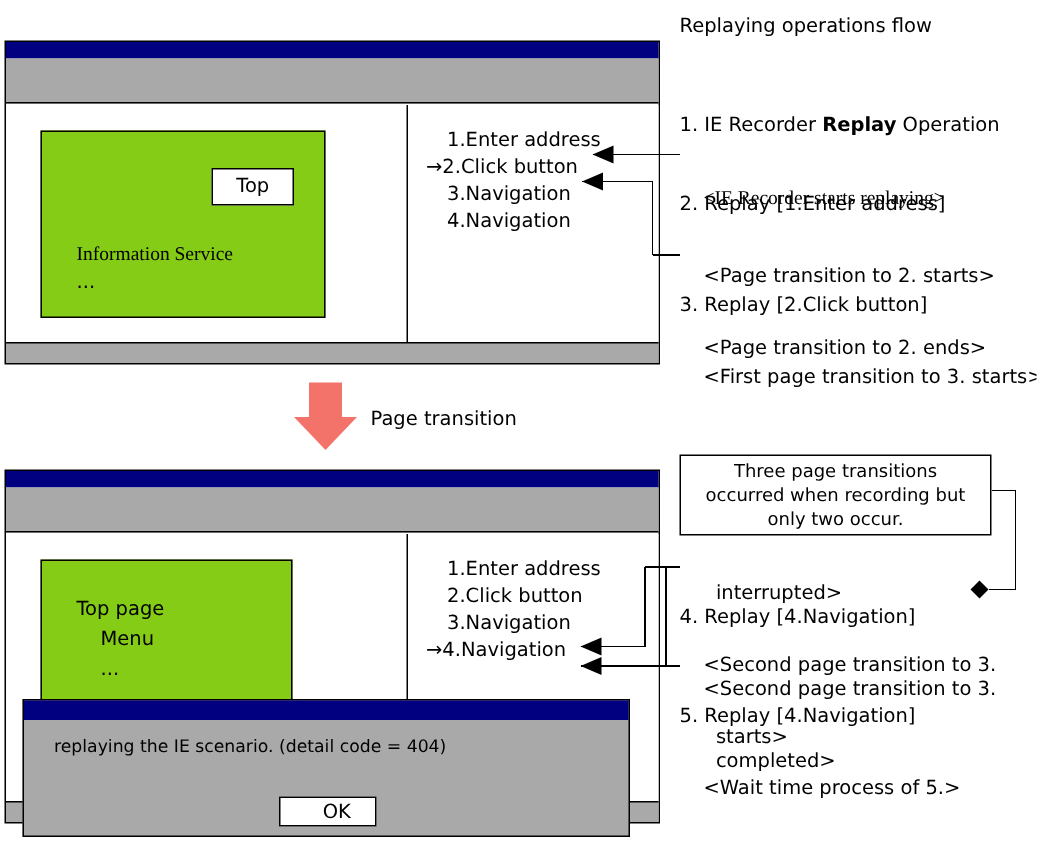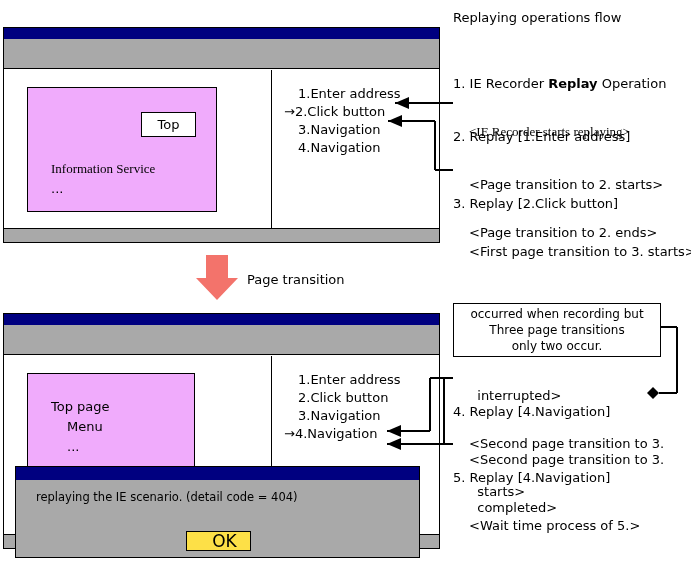--- a/index.html
+++ b/index.html
@@ -13,35 +13,35 @@
   #root{position:relative;width:691px;height:561px;}
 
   
   .win{position:absolute;border:1px solid #000;background:#ffffff;box-sizing:border-box;}
   .win-title{position:absolute;left:0;right:0;top:0;height:11px;background:#000080;}
   .win-toolbar{position:absolute;left:0;right:0;height:30px;background:#a9a9a9;border-bottom:1px solid #000;box-sizing:border-box;}
   .win-status{position:absolute;left:0;right:0;bottom:0;height:14px;background:#a9a9a9;border-top:1px solid #000;box-sizing:border-box;}
   .win-body{position:absolute;left:0;right:0;background:#ffffff;}
   .v-divider{position:absolute;width:1px;background:#000;}
 
-  .content-box{position:absolute;border:1px solid #000;background:#f0abfc;box-sizing:border-box;}
+  .content-box{position:absolute;border:1px solid #000;background:#84cc16;box-sizing:border-box;}
   .top-btn{position:absolute;border:1px solid #000;background:#ffffff;box-sizing:border-box;
            display:flex;align-items:center;justify-content:center;font-size:13px;}
 
   .txt{position:absolute;font-size:13px;line-height:15px;white-space:pre;}
 
   
   .steplist{position:absolute;font-size:13px;line-height:18px;white-space:pre;}
 
   
   .dlg{position:absolute;border:1px solid #000;background:#a9a9a9;box-sizing:border-box;}
   .dlg-title{position:absolute;left:0;right:0;top:0;height:13px;background:#000080;}
   .dlg-msg{position:absolute;font-size:11.5px;line-height:16px;}
-  .dlg-ok{position:absolute;border:1px solid #000;background:#fde047;box-sizing:border-box;
-          display:flex;align-items:center;justify-content:center;font-size:17px;padding-left:12px;}
+  .dlg-ok{position:absolute;border:1px solid #000;background:#ffffff;box-sizing:border-box;
+          display:flex;align-items:center;justify-content:center;font-size:13px;padding-left:12px;}
 
   
   .flow-title{position:absolute;font-size:13px;white-space:pre;}
   .flow-step{position:absolute;font-size:13px;line-height:16px;white-space:pre;}
   .flow-step b{font-weight:bold;}
 
   
   .callout{position:absolute;border:1px solid #000;background:#ffffff;box-sizing:border-box;
            font-size:12px;line-height:16px;text-align:center;
            display:flex;flex-direction:column;align-items:center;justify-content:center;}
@@ -129,22 +129,22 @@
     <div><span>3.</span> <span>Replay [2.Click button]</span></div>
     <div style="margin-left:16px;">&lt;First page transition to 3. starts&gt;</div>
     <div style="margin-left:16px;height:16px;">&nbsp;</div>
     <div style="margin-left:16px;">&lt;First page transition to 3.</div>
     <div style="margin-left:16px;">  interrupted&gt;</div>
     <div style="margin-left:16px;">&lt;Second page transition to 3.</div>
     <div style="margin-left:16px;">  starts&gt;</div>
   </div>
 
   <div class="callout" style="left:453px;top:303px;width:208px;height:54px;">
+    <div>Three page transitions</div>
     <div>occurred when recording but</div>
-    <div>Three page transitions</div>
     <div>only two occur.</div>
   </div>
 
   <div class="flow-step" style="left:453px;top:372px;">
     <div><span>4.</span> <span>Replay [4.Navigation]</span></div>
     <div style="margin-left:16px;">&lt;Second page transition to 3.</div>
     <div style="margin-left:16px;">  completed&gt;</div>
   </div>
 
   <div class="flow-step" style="left:453px;top:438px;">

